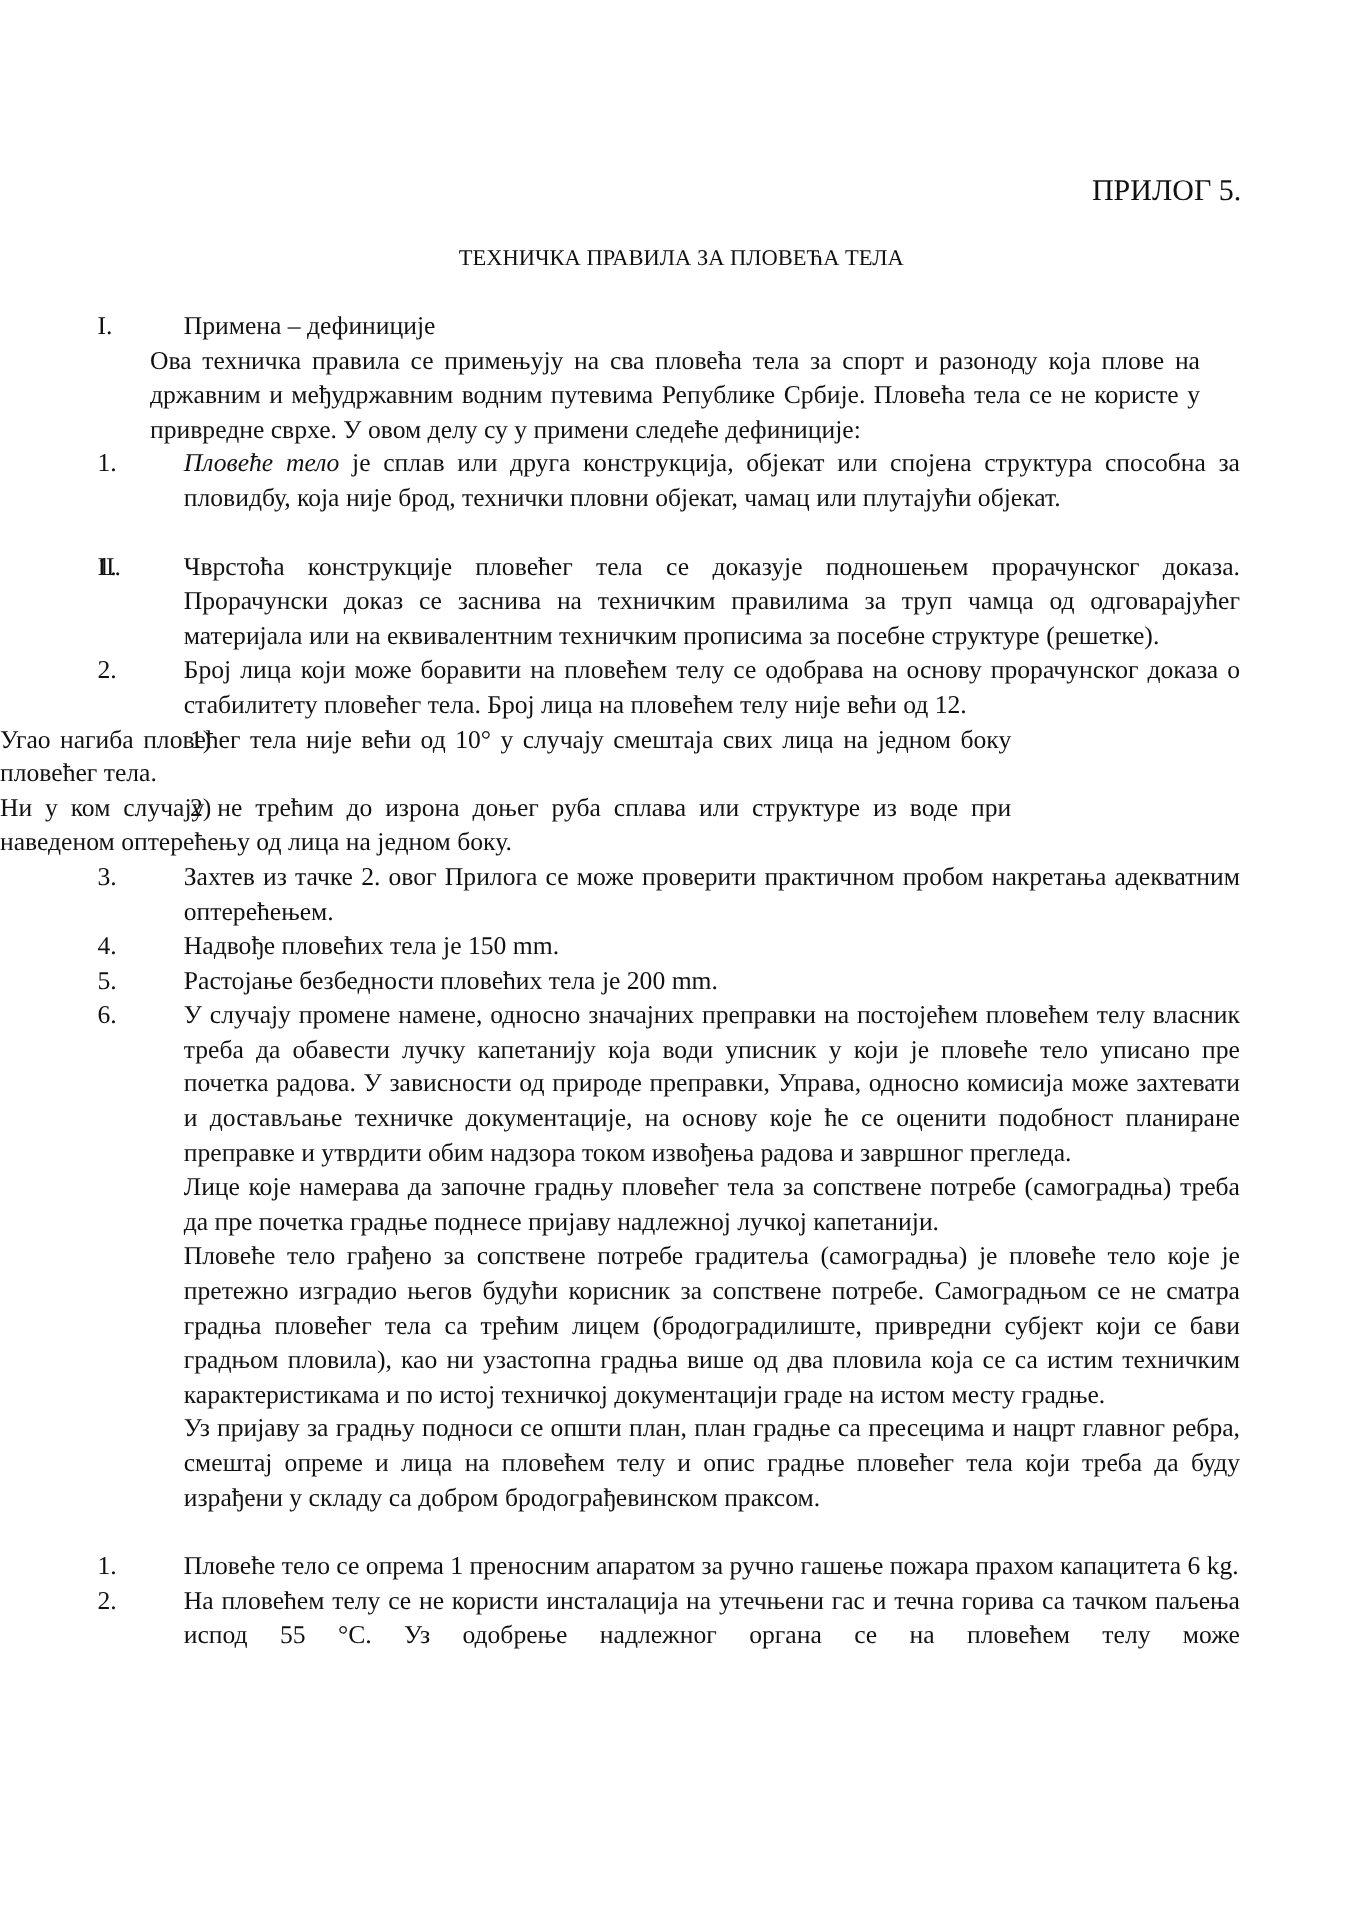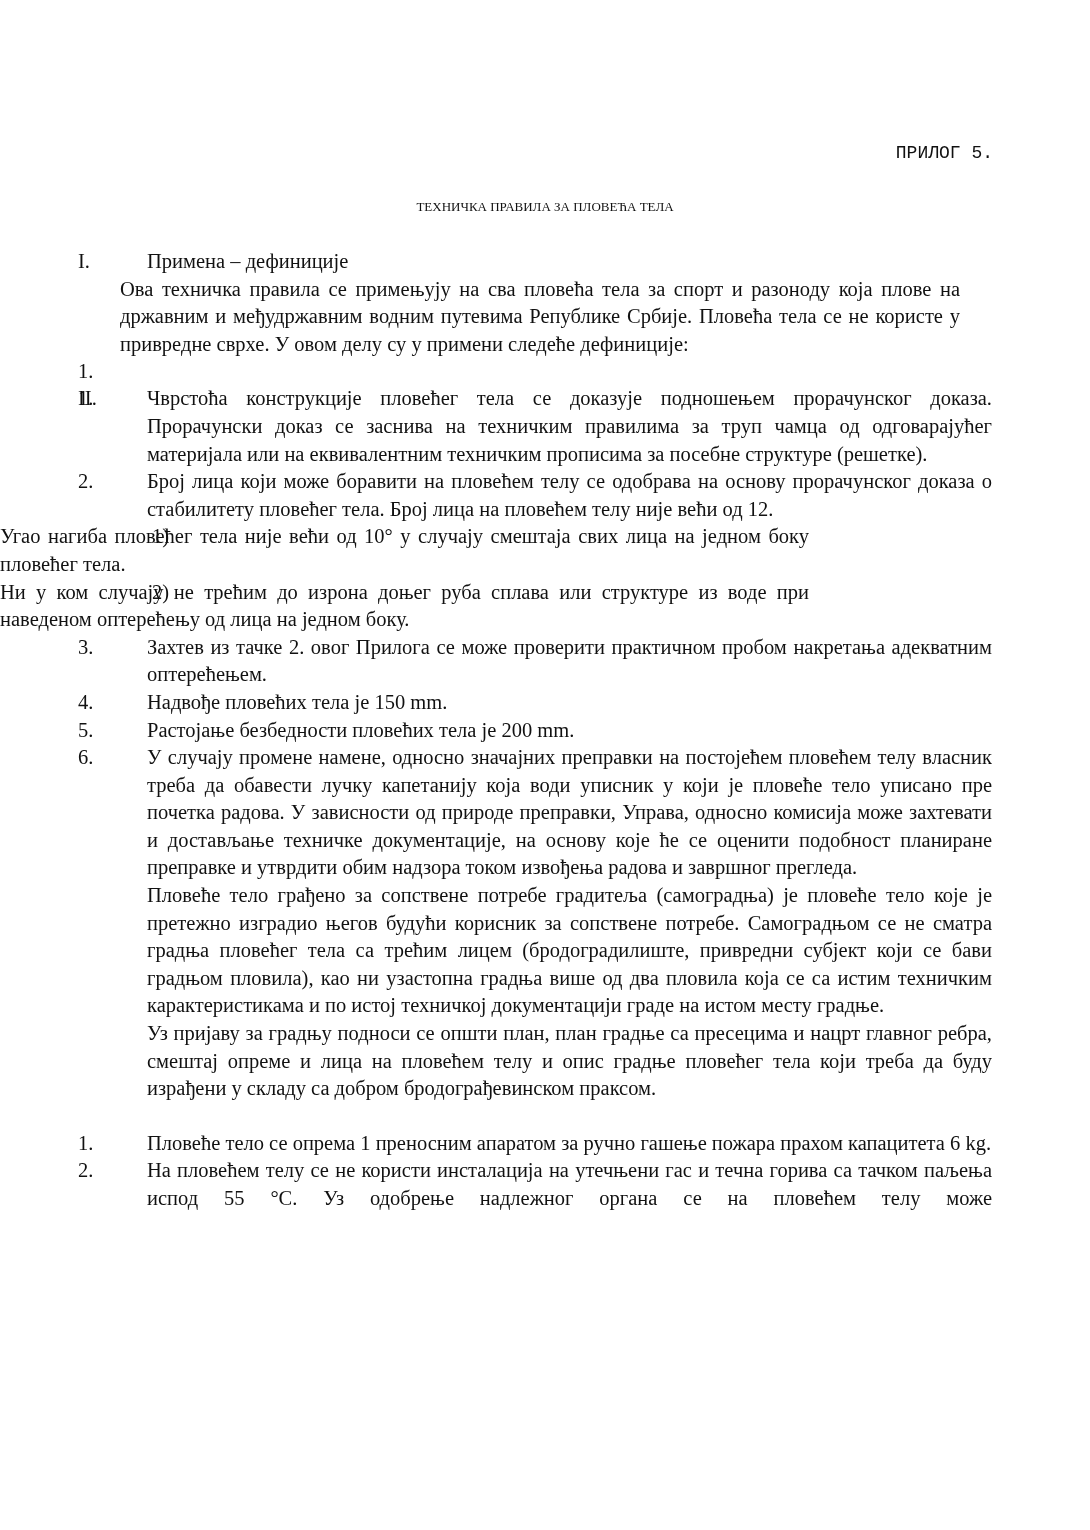--- a/index.html
+++ b/index.html
@@ -6,26 +6,25 @@
     body {
       width: 1090px; height: 1530px; overflow: hidden; position: relative;
       font-family: "Liberation Serif", "DejaVu Serif", serif;
       color: #111111;
       font-size: 20.5px;
       line-height: 27.6px;
     }
     .page { position: absolute; left: 0; top: 0; width: 1090px; height: 1530px; }
     .annex {
       position: absolute; top: 140px; right: 97px;
-      font-size: 18px;
-      font-family: Liberation Mono, monospace;
+      font-size: 24px;
     }
     .title {
       position: absolute; top: 193px; left: 0; width: 1090px; text-align: center;
-      font-size: 13px;
+      font-size: 18px;
     }
     .body { position: absolute; left: 0; top: 248px; width: 1090px; }
     .row { position: relative; display: block; margin: 0; }
     .num { position: absolute; left: 78px; top: 0; }
     .txt { margin-left: 147px; width: 845px; text-align: justify; text-align-last: left; }
     .txt.justify-last { text-align-last: justify; }
     .intro { margin-left: 120px; width: 840px; }
     .sub { position: relative; }
     .sub .snum { position: absolute; left: 152px; top: 0; }
     .sub .stxt { width: 809px; text-align: justify; text-align-last: left; }
@@ -45,20 +44,21 @@
 
     <div class="row">
       <span class="num">I.</span>
       <p class="txt">Примена – дефиниције</p>
     </div>
     <div class="row">
       <p class="txt intro">Ова техничка правила се примењују на сва пловећа тела за спорт и разоноду која плове на државним и међудржавним водним путевима Републике Србије. Пловећа тела се не користе у привредне сврхе. У овом делу су у примени следеће дефиниције:</p>
     </div>
     <div class="row">
       <span class="num">1.</span>
+      <p class="txt"><em>Пловеће тело</em><span> је сплав или друга конструкција, објекат или спојена структура способна за пловидбу, која није брод, технички пловни објекат, чамац или плутајући објекат.</span></p>
     </div>
 
     <div class="gap"></div>
 
     <div class="row">
       <span class="num">II.</span>
     </div>
     <div class="row">
       <span class="num">1.</span>
       <p class="txt">Чврстоћа конструкције пловећег тела се доказује подношењем прорачунског доказа. Прорачунски доказ се заснива на техничким правилима за труп чамца од одговарајућег материјала или на еквивалентним техничким прописима за посебне структуре (решетке).</p>
@@ -83,20 +83,21 @@
       <span class="num">4.</span>
       <p class="txt">Надвође пловећих тела је 150 mm.</p>
     </div>
     <div class="row">
       <span class="num">5.</span>
       <p class="txt">Растојање безбедности пловећих тела је 200 mm.</p>
     </div>
     <div class="row">
       <span class="num">6.</span>
       <p class="txt">У случају промене намене, односно значајних преправки на постојећем пловећем телу власник  треба да обавести лучку капетанију која води уписник у који је пловеће тело уписано пре почетка радова. У зависности од природе преправки, Управа, односно комисија може захтевати и достављање техничке документације, на основу које ће се оценити подобност планиране преправке и утврдити обим надзора током извођења радова и завршног прегледа.</p>
+      <p class="txt">Лице које намерава да започне градњу пловећег тела за сопствене потребе (самоградња) треба да пре почетка градње поднесе пријаву надлежној лучкој капетанији.</p>
       <p class="txt">Пловеће тело грађено за сопствене потребе градитеља (самоградња) је пловеће тело које је претежно изградио његов будући корисник за сопствене потребе. Самоградњом се не сматра градња пловећег тела са трећим лицем (бродоградилиште, привредни субјект који се бави градњом пловила), као ни узастопна градња више од два пловила која се са истим техничким карактеристикама и по истој техничкој документацији граде на истом месту градње.</p>
       <p class="txt">Уз пријаву за градњу подноси се општи план, план градње са пресецима и нацрт главног ребра, смештај опреме и лица на пловећем телу и опис градње пловећег тела који треба да буду израђени у складу са добром бродограђевинском праксом.</p>
     </div>
 
     <div class="gap"></div>
 
     <div class="row">
       <span class="num">1.</span>
       <p class="txt">Пловеће тело се опрема 1 преносним апаратом за ручно гашење пожара прахом капацитета 6 kg.</p>
     </div>

